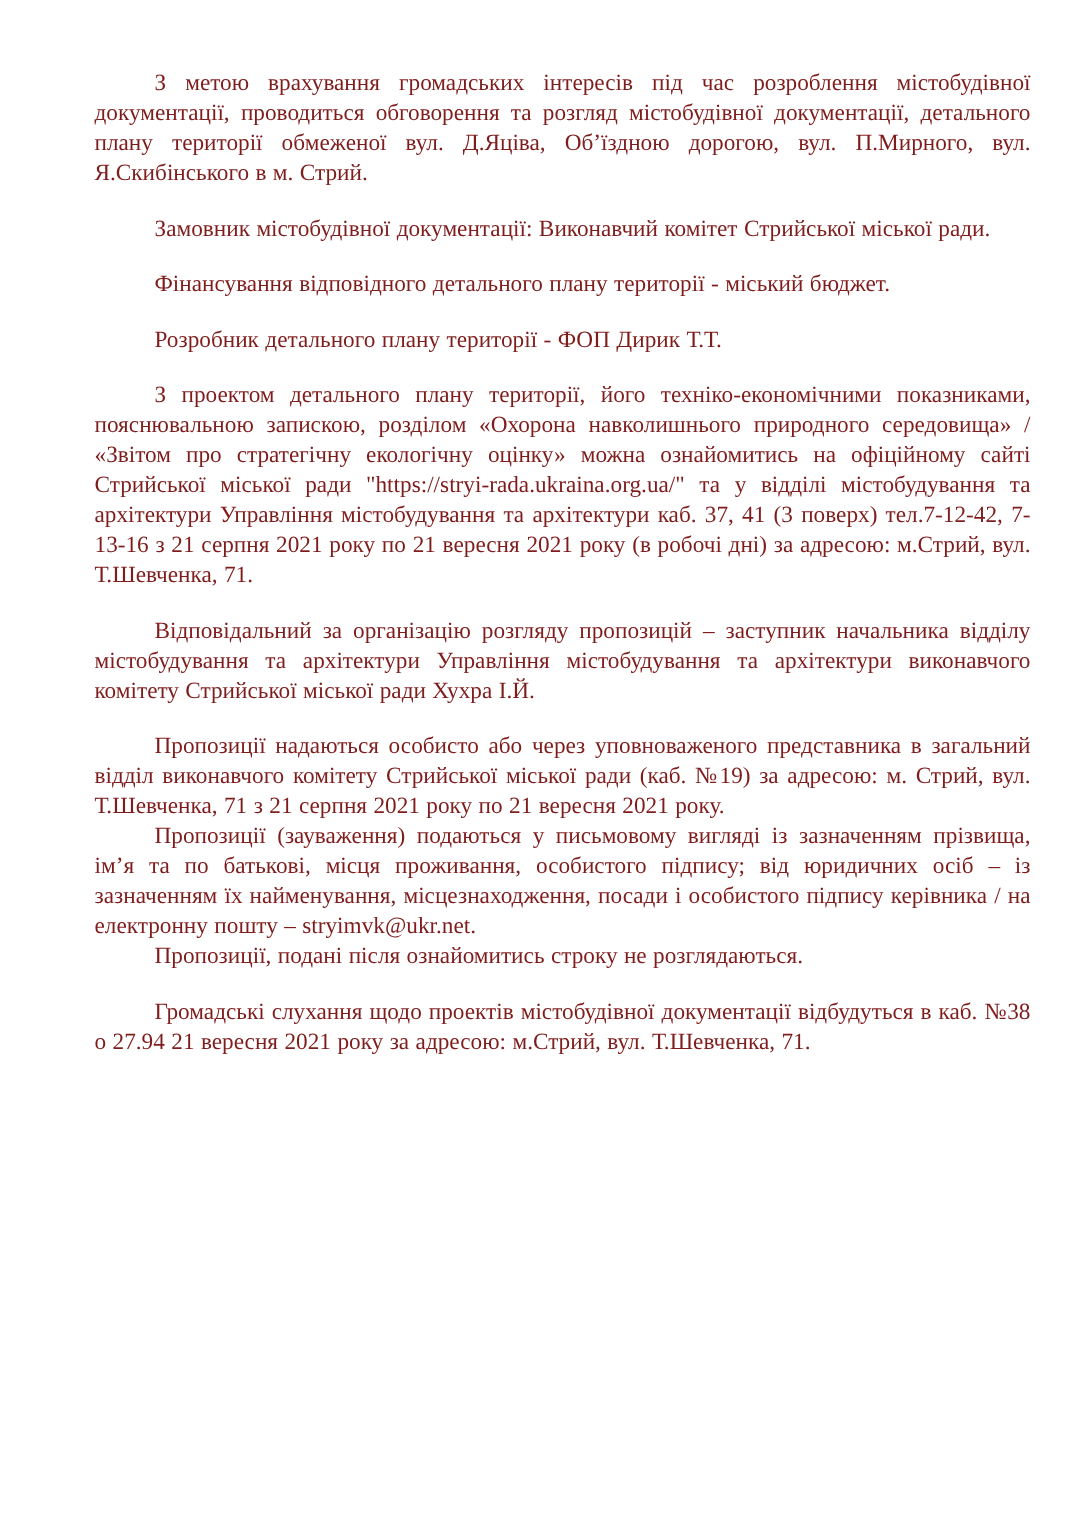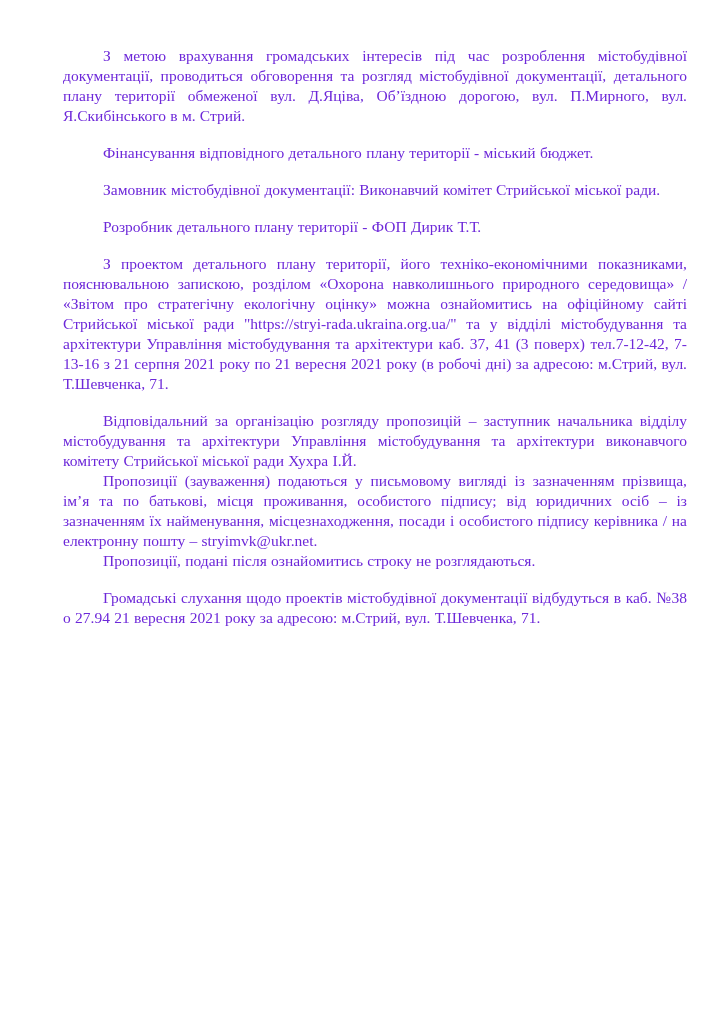--- a/index.html
+++ b/index.html
@@ -11,41 +11,42 @@
     width: 724px;
     height: 1024px;
     overflow: hidden;
     font-family: "Liberation Serif", "DejaVu Serif", serif;
   }
   .page {
     box-sizing: border-box;
     width: 724px;
     height: 856px;
     background: #ffffff;
-    color: #6d28d9;
+    color: #7f1d1d;
     padding: 46px 37px 40px 63px;
   }
   .para {
     margin: 0;
     font-size: 15.5px;
     line-height: 20px;
     text-align: justify;
     text-indent: 40px;
     word-spacing: 0.4px;
   }
   .mt {
     margin-top: 17px;
   }
 </style>
 </head>
 <body>
 
 <div class="page">
   <p class="para">З метою врахування громадських інтересів під час розроблення містобудівної документації, проводиться обговорення та розгляд містобудівної документації, детального плану території обмеженої вул. Д.Яціва, Об’їздною дорогою, вул. П.Мирного, вул. Я.Скибінського в м. Стрий.</p>
+  <p class="para mt">Замовник містобудівної документації: Виконавчий комітет Стрийської міської ради.</p>
   <p class="para mt">Фінансування відповідного детального плану території - міський бюджет.</p>
-  <p class="para mt">Замовник містобудівної документації: Виконавчий комітет Стрийської міської ради.</p>
   <p class="para mt">Розробник детального плану території - ФОП Дирик Т.Т.</p>
   <p class="para mt">З проектом детального плану території, його техніко-економічними показниками, пояснювальною запискою, розділом «Охорона навколишнього природного середовища» / «Звітом про стратегічну екологічну оцінку» можна ознайомитись на офіційному сайті Стрийської міської ради "https://stryi-rada.ukraina.org.ua/" та у відділі містобудування та архітектури Управління містобудування та архітектури каб. 37, 41 (3 поверх) тел.7-12-42, 7-13-16 з 21 серпня 2021 року по 21 вересня 2021 року (в робочі дні) за адресою: м.Стрий, вул. Т.Шевченка, 71.</p>
   <p class="para mt">Відповідальний за організацію розгляду пропозицій – заступник начальника відділу містобудування та архітектури Управління містобудування та архітектури виконавчого комітету Стрийської міської ради Хухра І.Й.</p>
+  <p class="para mt">Пропозиції надаються особисто або через уповноваженого представника в загальний відділ виконавчого комітету Стрийської міської ради (каб. №19) за адресою: м. Стрий, вул. Т.Шевченка, 71 з 21 серпня 2021 року по 21 вересня 2021 року.</p>
   <p class="para">Пропозиції (зауваження) подаються у письмовому вигляді із зазначенням прізвища, ім’я та по батькові, місця проживання, особистого підпису; від юридичних осіб – із зазначенням їх найменування, місцезнаходження, посади і особистого підпису керівника / на електронну пошту – stryimvk@ukr.net.</p>
   <p class="para">Пропозиції, подані після ознайомитись строку не розглядаються.</p>
   <p class="para mt">Громадські слухання щодо проектів містобудівної документації відбудуться в каб. №38 о 27.94 21 вересня 2021 року за адресою: м.Стрий, вул. Т.Шевченка, 71.</p>
 </div>
 
 </body></html>

